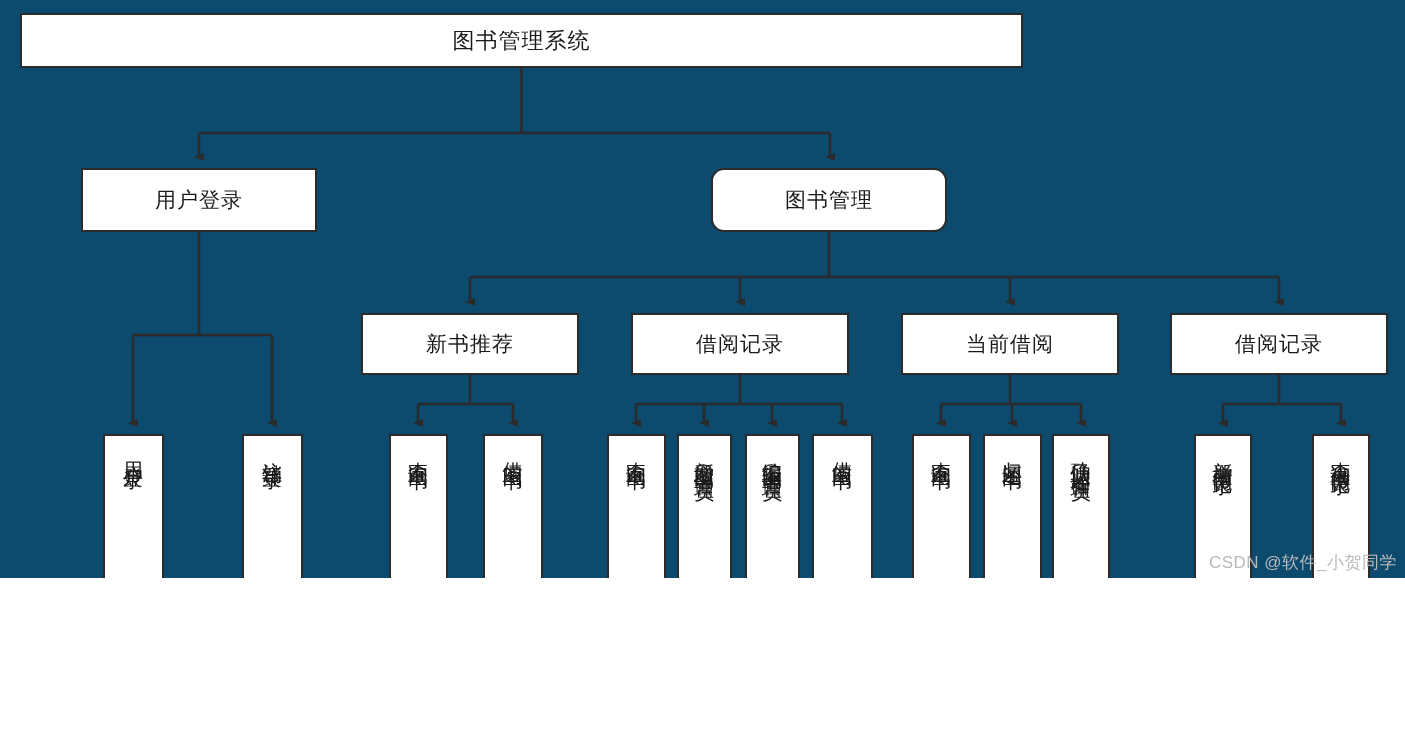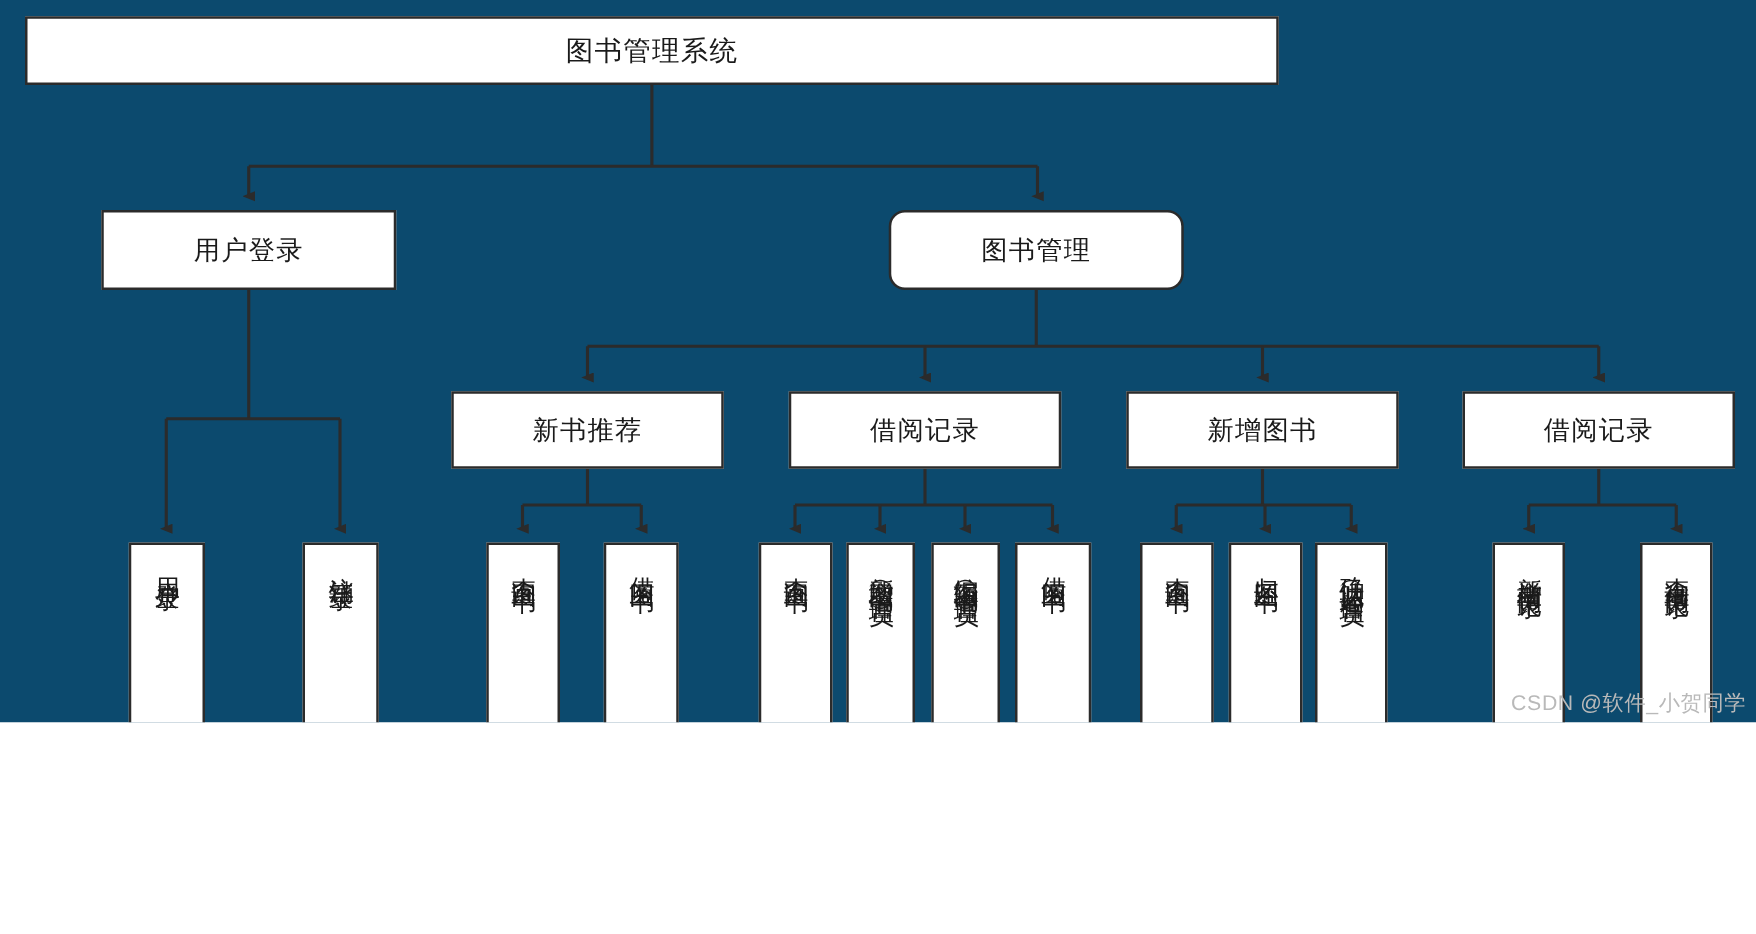--- a/index.html
+++ b/index.html
@@ -132,21 +132,21 @@
     <span>图书管理</span>
   </div>
 
   <div class="node horiz" id="node-l3-0" style="left: 361px; top: 313px; width: 218px; height: 62px;">
     <span>新书推荐</span>
   </div>
   <div class="node horiz" id="node-l3-1" style="left: 631px; top: 313px; width: 218px; height: 62px;">
     <span>借阅记录</span>
   </div>
   <div class="node horiz" id="node-l3-2" style="left: 901px; top: 313px; width: 218px; height: 62px;">
-    <span>新增图书</span>
+    <span>当前借阅</span>
   </div>
   <div class="node horiz" id="node-l3-3" style="left: 1170px; top: 313px; width: 218px; height: 62px; text-align: right;">
     <span>借阅记录</span>
   </div>
 
   <div class="node vert" id="node-leaf-0" style="left: 103px; top: 434px; width: 61px; height: 300px;">
     <span class="vtext">用户登录</span>
   </div>
   <div class="node vert" id="node-leaf-1" style="left: 242px; top: 434px; width: 61px; height: 300px;">
     <span class="vtext">注销登录</span>

